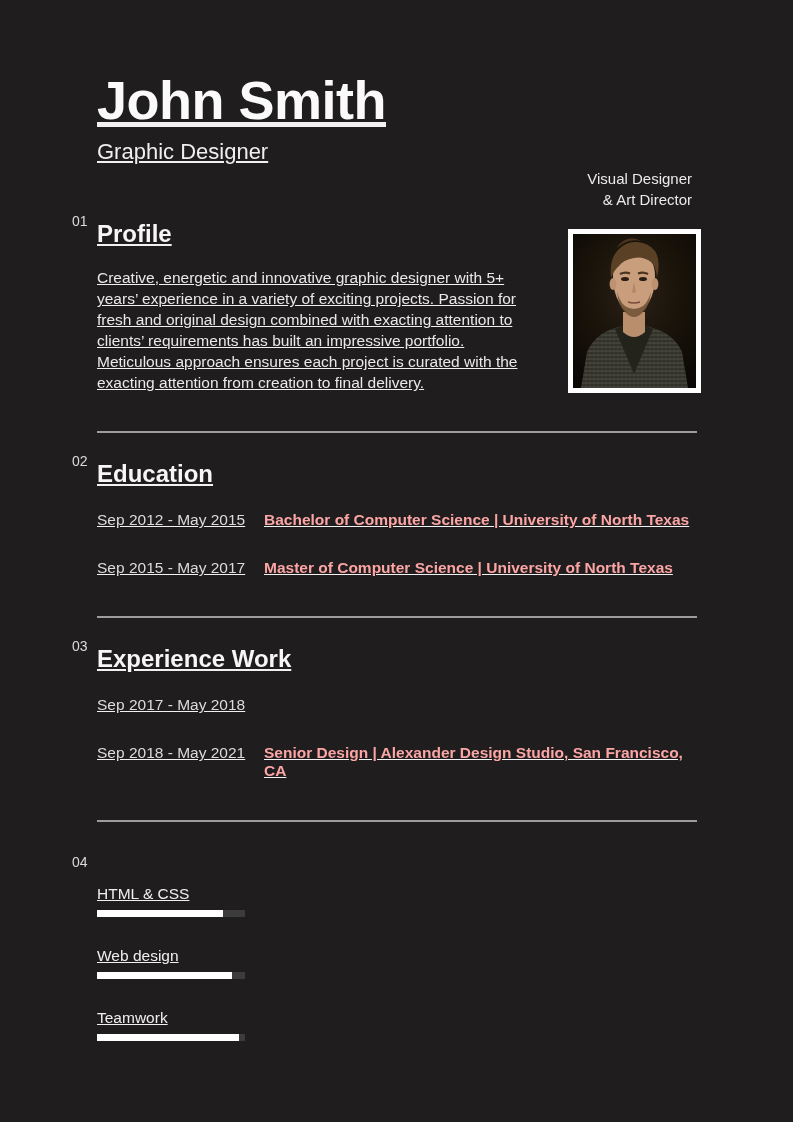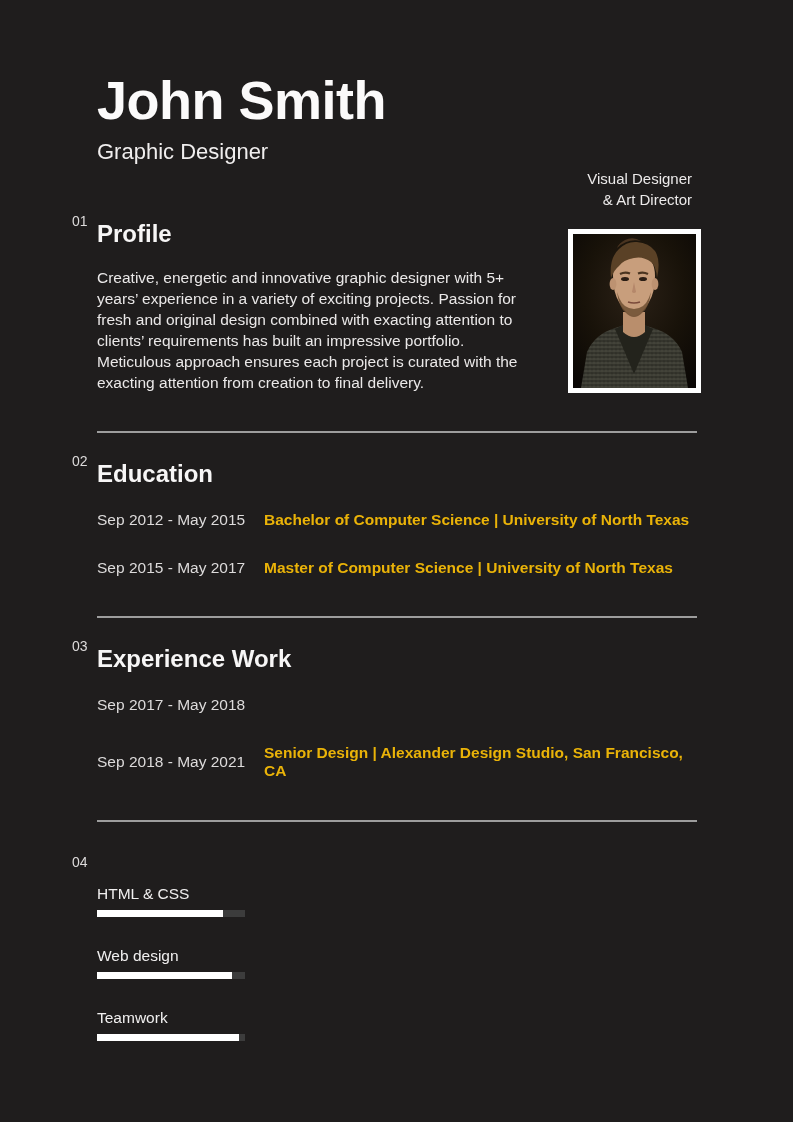--- a/index.html
+++ b/index.html
@@ -3,21 +3,21 @@
 <meta charset="utf-8">
 <style>
   * { margin:0; padding:0; box-sizing:border-box; }
   html,body { width:793px; height:1122px; }
   body {
     background:#1f1d1d;
     font-family:"Liberation Sans", sans-serif;
     color:#f2f0f0;
     overflow:hidden;
   }
-  .content { position:relative; width:600px; margin:0 0 0 97px; padding-top:72px; }
+  .content { position:relative; width:600px; margin:0 0 0 97px; padding-top:72px;text-decoration:underline; }
 
   
   .header { position:relative; }
   .name {
     font-size:54px; font-weight:700; color:#fbfafa;
     letter-spacing:-0.5px; line-height:1.04;
   }
   .job-title { font-size:22px; font-weight:400; color:#f0eeee; margin-top:11px; }
   .tagline {
     position:absolute; right:5px; top:96px;
@@ -43,24 +43,24 @@
 
   .divider { border:none; border-top:2px solid #9d9d9d; margin:0; }
   .divider-1 { margin-top:38px; }
   .divider-2 { margin-top:39px; }
   .divider-3 { margin-top:40px; }
 
   
   .edu-section { margin-top:27px; }
   .exp-section { margin-top:27px; }
   .row-list { margin-top:23px; }
-  .entry-row { display:flex; align-items:center; font-size:15.5px; margin-bottom:30px; }
+  .entry-row { display:flex; align-items:flex-start; font-size:15.5px; margin-bottom:30px; }
   .entry-row:last-child { margin-bottom:18px; }
   .entry-dates { width:152px; flex:0 0 152px; margin-right:15px; color:#dddbdb; font-weight:400; }
-  .entry-detail { font-weight:700; color:#eab308; }
+  .entry-detail { font-weight:700; color:#fca5a5; }
 
   
   .bottom { display:flex; margin-top:39px;gap:20px; }
   .skills-block { width:448px; flex:0 0 448px; }
   .skills-columns { display:flex; margin-top:24px; }
   .skills-col { width:148px; }
   .skills-col + .skills-col { margin-left:60px; }
   .skill-item { margin-bottom:30px; }
   .skill-label { font-size:15.5px; color:#f0efef; margin-bottom:7px; }
   .skill-bar { width:148px; height:7px; background:#3c3c3c; }

